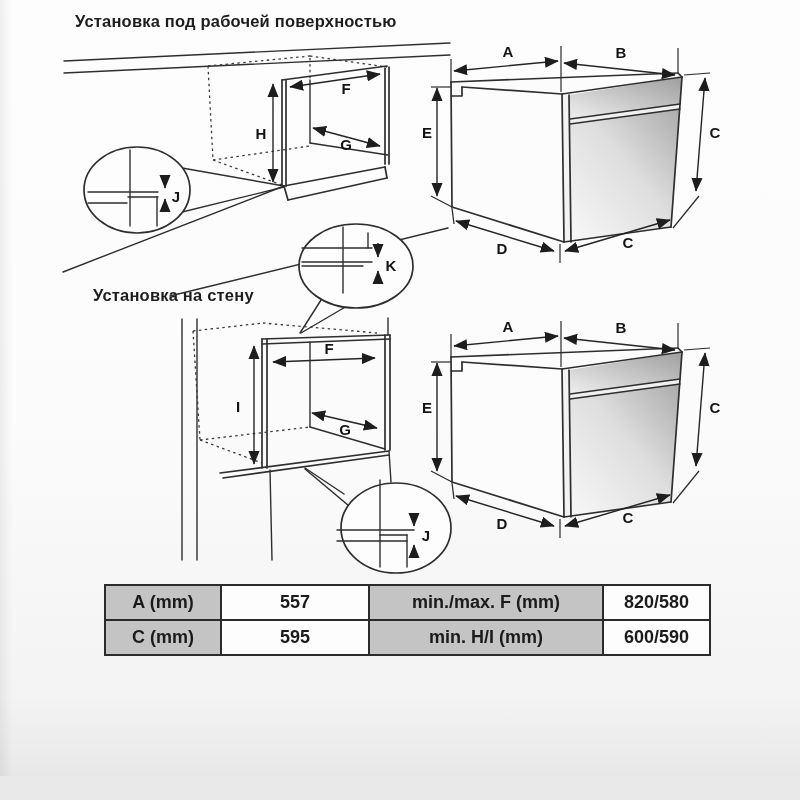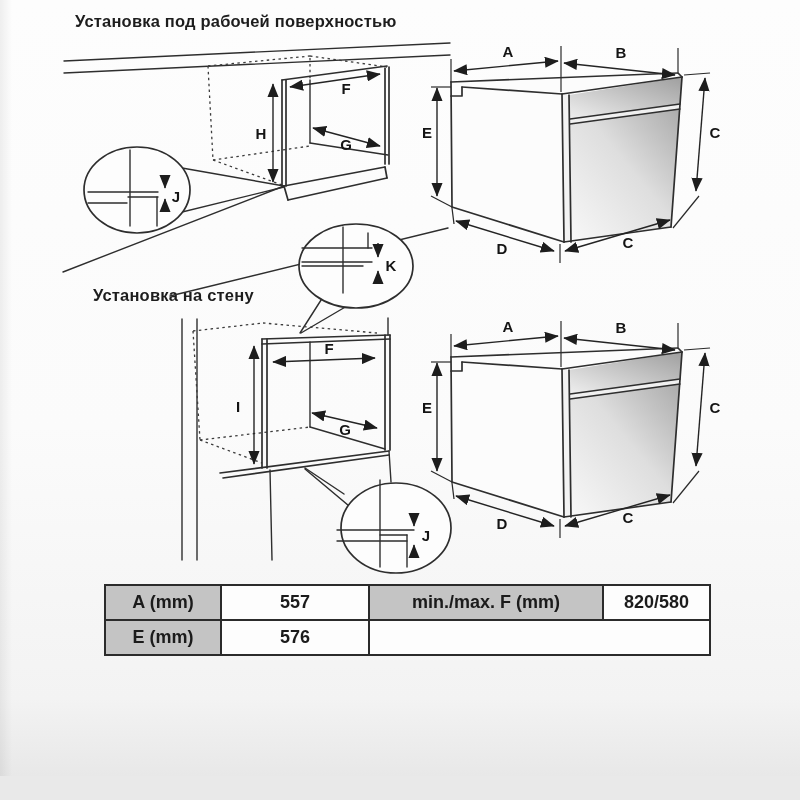--- a/index.html
+++ b/index.html
@@ -322,20 +322,21 @@
         <col style="width:107px">
     </colgroup>
     <tbody>
       <tr>
         <td class="g">A (mm)</td>
         <td class="w">557</td>
         <td class="g">min./max. F (mm)</td>
         <td class="w">820/580</td>
       </tr>
       <tr>
-        <td class="g">E (mm)</td>
-        <td class="w">576</td>
-        <td class="w" colspan="2"></td>
+        <td class="g">C (mm)</td>
+        <td class="w">595</td>
+        <td class="g">min. H/I (mm)</td>
+        <td class="w">600/590</td>
       </tr>
     </tbody>
   </table>
 
 </div>
 
 </body></html>

